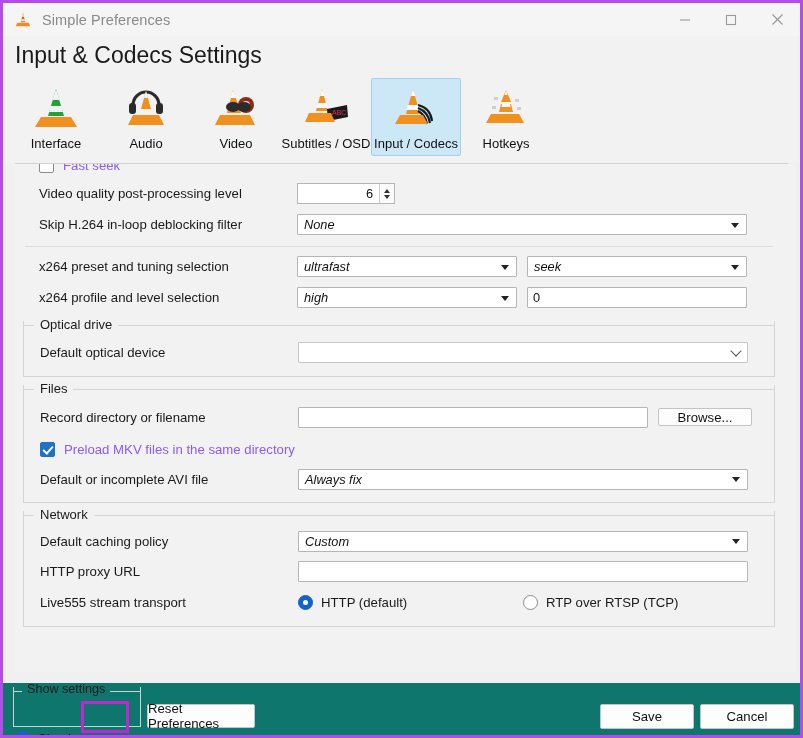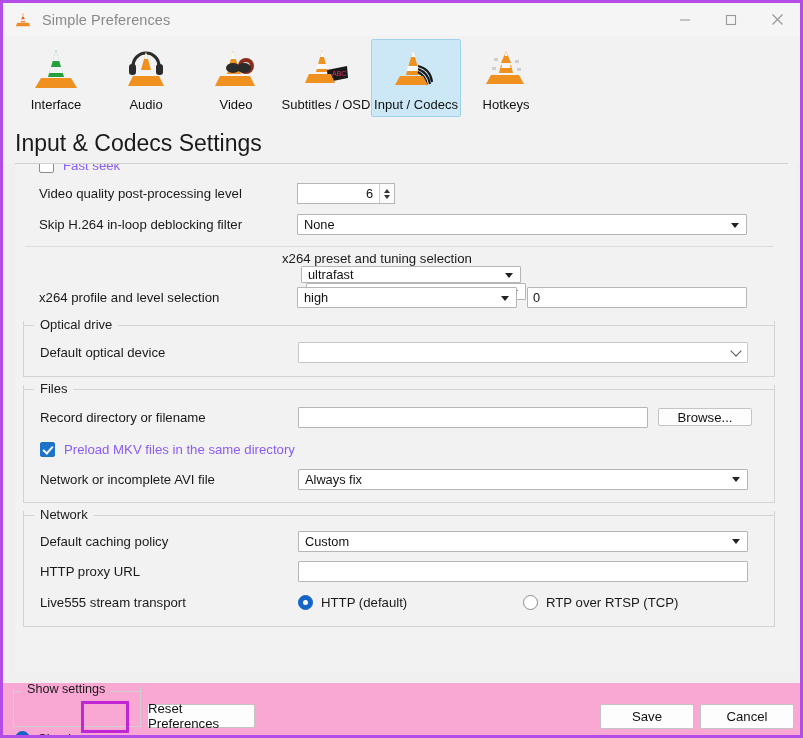--- a/index.html
+++ b/index.html
@@ -129,20 +129,21 @@
     height: 21px;
     background: #ffffff;
     border: 1px solid #b6b6b6;
     border-radius: 1px;
     display: flex;
     align-items: center;
     padding-left: 6px;
     font-size: 12.8px;
     color: #111;
     position: relative;
+    font-style: italic;
   }
   .combo .arrow {
     position: absolute;
     right: 7px; top: 50%;
     margin-top: -2px;
     width: 0; height: 0;
     border-left: 4.5px solid transparent;
     border-right: 4.5px solid transparent;
     border-top: 5px solid #222;
   }
@@ -289,21 +290,21 @@
     position: absolute;
     right: -8px; top: 0;
     width: 12px; height: 100%;
   }
 
   
   #bottom {
     position: absolute;
     left: 0; right: 0; bottom: 0;
     height: 52px;
-    background: #f9a8d4;
+    background: #0f766e;
     text-decoration: underline;
   }
   #showsettings {
     position: absolute;
     left: 10px; top: 4px;
     width: 128px; height: 40px;
     border: 1px solid #d0d0d0;
     border-top: none;
   }
   #showsettings .gtop {
@@ -379,20 +380,22 @@
           </svg>
       </div>
       <div class="win-btn">
         <svg width="13" height="13" viewBox="0 0 13 13">
             <line x1="1.5" y1="1.5" x2="11.5" y2="11.5" stroke="#9a9a9a" stroke-width="1.2"></line>
             <line x1="11.5" y1="1.5" x2="1.5" y2="11.5" stroke="#9a9a9a" stroke-width="1.2"></line>
           </svg>
       </div>
     </div>
   </div>
+
+  <div id="heading">Input &amp; Codecs Settings</div>
 
   <div id="toolbar">
 
     <div class="tool">
       <div class="ticon">
         <svg viewBox="0 0 50 48" width="50" height="48">
           <polygon points="25,4 17,31 33,31" fill="#22a13c"></polygon>
           <polygon points="25,4 21.5,15 28.5,15" fill="#f2f2f2"></polygon>
           <polygon points="19.5,21 30.5,21 32,27 18,27" fill="#f2f2f2"></polygon>
           <path d="M10 32 h30 l6 10 H4 z" fill="#f0901f"></path>
@@ -469,22 +472,20 @@
           <rect x="13" y="12" width="4" height="3" fill="#cfcfcf"></rect>
           <rect x="34" y="14" width="4" height="3" fill="#cfcfcf"></rect>
           <rect x="36" y="22" width="4" height="3" fill="#cfcfcf"></rect>
           <rect x="11" y="21" width="4" height="3" fill="#cfcfcf"></rect>
           <path d="M10 29 h28 l5 9 H5 z" fill="#f0901f"></path>
         </svg>
       </div>
       <div class="tlabel">Hotkeys</div>
     </div>
   </div>
-
-  <div id="heading">Input &amp; Codecs Settings</div>
   <div id="head-rule"></div>
 
   <div id="viewport">
     <div id="scrollinner">
 
       <div class="cbrow" style="height:26px;">
         <div class="cb"></div>
         <div class="ctext">Fast seek</div>
       </div>
 
@@ -502,21 +503,21 @@
       <div class="row" style="height:31px;">
         <div class="lbl">Skip H.264 in-loop deblocking filter</div>
         <div class="combo" style="width:450px;">
           <span>None</span>
           <span class="arrow"></span>
         </div>
       </div>
 
       <div class="hsep"></div>
 
-      <div class="row" style="height:31px;flex-direction:column;">
+      <div class="row" style="height:31px;">
         <div class="lbl">x264 preset and tuning selection</div>
         <div class="combo" style="width:220px;">
           <span>ultrafast</span>
           <span class="arrow"></span>
         </div>
         <div class="combo" style="width:220px;margin-left:10px;">
           <span>seek</span>
           <span class="arrow"></span>
         </div>
       </div>
@@ -563,21 +564,21 @@
             </div>
             <div class="btn" style="width:94px;height:18px;margin-left:10px;">
               <span>Browse...</span>
             </div>
           </div>
           <div class="cbrow" style="padding-left:16px;height:30px;">
             <div class="cb checked"></div>
             <div class="ctext">Preload MKV files in the same directory</div>
           </div>
           <div class="row" style="height:30px;padding-left:16px;">
-            <div class="lbl">Network or incomplete AVI file</div>
+            <div class="lbl">Default or incomplete AVI file</div>
             <div class="combo" style="width:450px;">
               <span>Always fix</span>
               <span class="arrow"></span>
             </div>
           </div>
         </div>
       </div>
 
       <div class="group">
         <div class="gtop">

